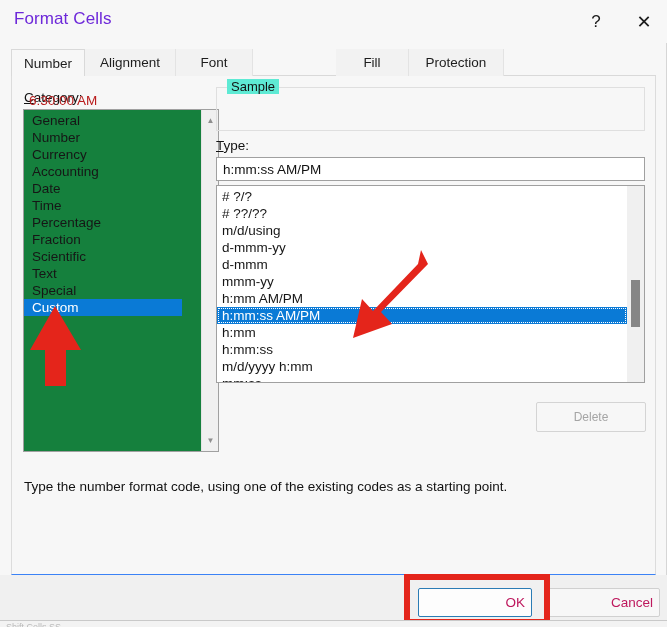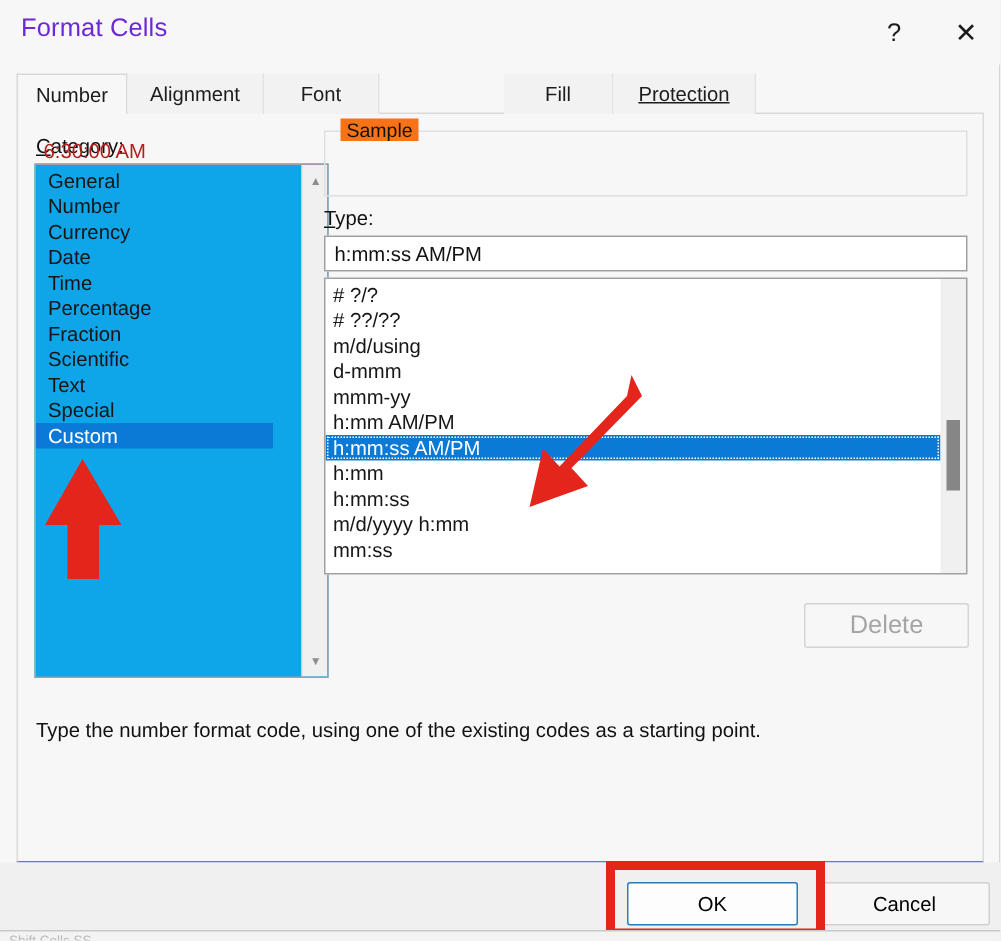--- a/index.html
+++ b/index.html
@@ -129,21 +129,21 @@
   .accel { text-decoration: underline; }
 
   
   #category-label { left: 12px; top: 14px; }
   #category-box {
     position: absolute;
     left: 11px;
     top: 33px;
     width: 196px;
     height: 343px;
-    background: #0ea5e9;
+    background: #15803d;
     border: 1px solid #a0a0a0;
     box-sizing: border-box;
     overflow: hidden;
   }
   #category-list {
     position: absolute;
     left: 0; top: 2px;
     width: 158px;
   }
   .cat-item {
@@ -190,21 +190,21 @@
     top: 11px;
     width: 429px;
     height: 44px;
     border: 1px solid #dfdfdf;
     box-sizing: border-box;
   }
   #sample-legend {
     position: absolute;
     left: 10px;
     top: -9px;
-    background: #f97316;
+    background: #5eead4;
     padding: 0 4px;
     font-size: 13px;
     color: #121212;
   }
   #sample-value {
     position: absolute;
     left: 17px;
     top: 17px;
     font-size: 13.5px;
     color: #b91c1c;
@@ -282,21 +282,21 @@
     position: absolute;
     left: 524px;
     top: 326px;
     width: 110px;
     height: 30px;
     box-sizing: border-box;
     background: #f7f7f7;
     border: 1px solid #d4d4d4;
     border-radius: 2px;
     font-family: "Liberation Sans", sans-serif;
-    font-size: 17px;
+    font-size: 12px;
     color: #a5a5a5;
     cursor: default;
   }
 
   
   #help-text {
     position: absolute;
     left: 12px;
     top: 403px;
     font-size: 13.5px;
@@ -316,22 +316,23 @@
     position: absolute;
     top: 13px;
     width: 114px;
     height: 29px;
     box-sizing: border-box;
     background: #f7f7f7;
     border: 1px solid #d0d0d0;
     border-radius: 2px;
     font-family: "Liberation Sans", sans-serif;
     font-size: 13.5px;
-    color: #000000;
-    cursor: default;
+    color: #be185d;
+    cursor: default;
+    text-align: right;
   }
   #ok-btn {
     left: 418px;
     border: 1px solid #2a7cb5;
     background: #fdfdfd;
   }
   #cancel-btn { left: 546px; }
 
   
   #ok-highlight {
@@ -393,34 +394,35 @@
       </div>
       <div class="tab" style="left: 74px; width: 91px;">
         <span>Alignment</span>
       </div>
       <div class="tab" style="left: 165px; width: 77px;">
         <span>Font</span>
       </div>
       <div class="tab" style="left: 325px; width: 73px;">
         <span>Fill</span>
       </div>
-      <div class="tab" style="left: 398px; width: 95px; text-decoration: underline;">
+      <div class="tab" style="left: 398px; width: 95px;">
         <span>Protection</span>
       </div>
     </div>
 
   <div id="content">
 
     <div class="field-label" id="category-label"><span class="accel">C</span><span>ategory:</span></div>
 
     <div id="category-box">
       <div id="category-list">
           <div class="cat-item">General</div>
           <div class="cat-item">Number</div>
           <div class="cat-item">Currency</div>
+          <div class="cat-item">Accounting</div>
           <div class="cat-item">Date</div>
           <div class="cat-item">Time</div>
           <div class="cat-item">Percentage</div>
           <div class="cat-item">Fraction</div>
           <div class="cat-item">Scientific</div>
           <div class="cat-item">Text</div>
           <div class="cat-item">Special</div>
           <div class="cat-item selected">Custom</div>
         </div>
       <div id="category-scroll">
@@ -436,20 +438,21 @@
 
     <div class="field-label" id="type-label"><span class="accel">T</span><span>ype:</span></div>
 
     <input id="type-input" type="text" value="h:mm:ss AM/PM" style="">
 
     <div id="type-box">
       <div id="type-list">
           <div class="type-item"># ?/?</div>
           <div class="type-item"># ??/??</div>
           <div class="type-item">m/d/using</div>
+          <div class="type-item">d-mmm-yy</div>
           <div class="type-item">d-mmm</div>
           <div class="type-item">mmm-yy</div>
           <div class="type-item">h:mm AM/PM</div>
           <div class="type-item selected">h:mm:ss AM/PM</div>
           <div class="type-item">h:mm</div>
           <div class="type-item">h:mm:ss</div>
           <div class="type-item">m/d/yyyy h:mm</div>
           <div class="type-item">mm:ss</div>
         </div>
       <div id="type-scroll">

